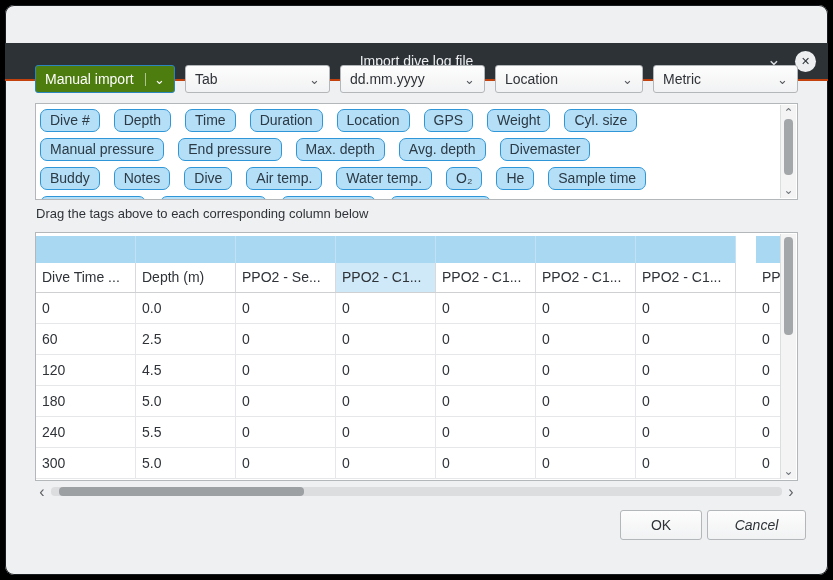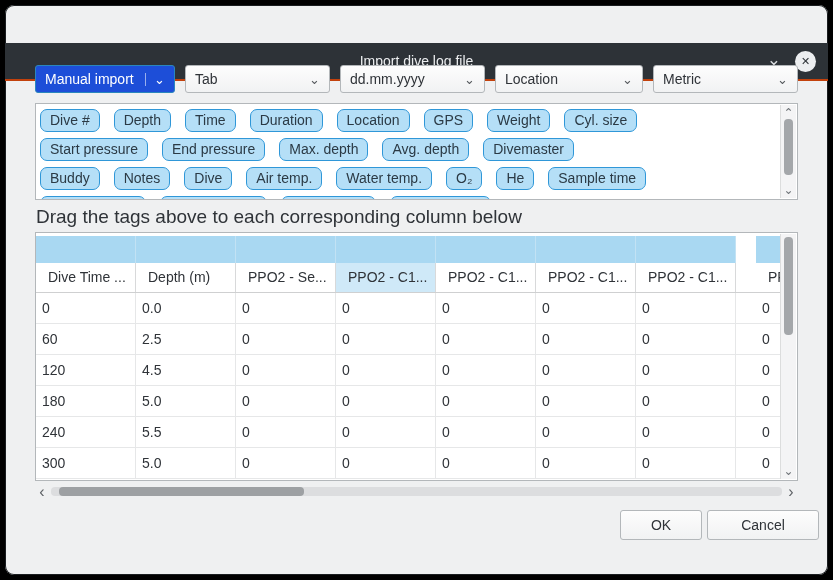--- a/index.html
+++ b/index.html
@@ -16,21 +16,21 @@
   .tb-chevron{color:#d8dbde;font-size:17px;line-height:1;margin-top:-4px;}
   .tb-close{width:21px;height:21px;border-radius:50%;background:#eceef0;color:#2d3237;
     font-size:11px;font-weight:bold;display:flex;align-items:center;justify-content:center;}
 
   
   .combo-row{position:absolute;left:30px;top:60px;display:flex;gap:10px;}
   .combo{height:28px;border:1px solid #b3b7ba;border-radius:3px;
     background:linear-gradient(#fdfdfd,#f1f2f3);display:flex;align-items:center;
     justify-content:space-between;padding:0 9px;font-size:14px;color:#2f3338;box-sizing:border-box;}
   .combo .combo-arrow{font-size:13px;color:#55595d;margin-left:8px;line-height:1;}
-  .combo.selected{background:#1d4ed8;border-color:#2a86bd;color:#fff;}
+  .combo.selected{background:#4d7c0f;border-color:#2a86bd;color:#fff;}
   .combo.selected .combo-arrow{color:#fff;border-left:1px solid rgba(255,255,255,.55);padding-left:8px;}
   .c0{width:140px}.c1{width:145px}.c2{width:145px}.c3{width:148px}.c4{width:145px}
 
   
   .tags-panel{position:absolute;left:30px;top:98px;width:763px;height:97px;background:#fff;
     border:1px solid #b3b7ba;box-sizing:border-box;overflow:hidden;}
   .tags-rows{position:absolute;left:4px;top:5px;right:20px;}
   .tag-row{display:flex;gap:14px;margin-bottom:6px;}
   .chip{height:21px;line-height:21px;padding:0 9px;background:#b5dff7;border:1px solid #2f97d8;
     border-radius:7px;font-size:14px;color:#2b3a45;white-space:nowrap;}
@@ -38,50 +38,50 @@
   
   .vscroll{position:absolute;top:1px;right:1px;bottom:1px;width:15px;background:#f4f4f5;
     border-left:1px solid #dcdddd;}
   .vthumb{position:absolute;left:3px;right:3px;border-radius:4px;background:#a4a7aa;}
   .varrow{position:absolute;left:0;width:100%;text-align:center;color:#6f7478;font-size:12px;line-height:12px;}
   .varrow.up{top:2px}.varrow.down{bottom:2px}
   .tags-panel .vthumb{top:14px;height:56px;}
   .table .vthumb{top:3px;height:98px;}
 
   
-  .instruction{position:absolute;left:31px;top:201px;font-size:19px;color:#2f3338;}
+  .instruction{position:absolute;left:31px;top:201px;font-size:13px;color:#2f3338;}
 
   
   .table{position:absolute;left:30px;top:227px;width:763px;height:249px;background:#fff;
     border:1px solid #b3b7ba;box-sizing:border-box;overflow:hidden;}
   .table-inner{position:absolute;left:0;top:0;right:16px;bottom:0;overflow:hidden;}
   .drop-row{display:flex;height:27px;margin-top:3px;}
   .drop-cell{box-sizing:border-box;background:#a9d8f2;border-right:1px solid #c2e2f4;height:100%;}
   .header-row{display:flex;height:29px;border-bottom:1px solid #cfd0d1;}
-  .th{box-sizing:border-box;line-height:29px;padding-left:12px;font-size:14px;color:#2f3338;
+  .th{box-sizing:border-box;line-height:29px;padding-left:6px;font-size:14px;color:#2f3338;
     border-right:1px solid #d8d9da;white-space:nowrap;overflow:hidden;background:#fff;}
   .th-hl{background:#cfe9f8;}
   .tr{display:flex;height:30px;border-bottom:1px solid #e6e7e8;}
   .td{box-sizing:border-box;line-height:30px;padding-left:6px;font-size:14px;color:#2f3338;
     border-right:1px solid #e6e7e8;white-space:nowrap;overflow:hidden;}
   .cw{flex:0 0 100px;width:100px;}
   .cl{flex:1 1 auto;min-width:0;margin-left:20px;}
 
   
   .hscroll{position:absolute;left:30px;top:479px;width:763px;height:15px;display:flex;align-items:center;}
   .harrow{width:14px;text-align:center;color:#5f6367;font-size:16px;line-height:15px;}
   .htrack{flex:1;height:9px;background:#dcdddf;border-radius:4px;position:relative;margin:0 2px;}
   .hthumb{position:absolute;left:8px;top:0;width:245px;height:9px;border-radius:4px;background:#9da0a3;}
 
   
   .btn{position:absolute;height:30px;border:1px solid #b3b7ba;border-radius:3px;
     background:linear-gradient(#fdfdfd,#f1f2f3);font-size:14px;color:#2f3338;
     font-family:inherit;cursor:default;}
   .btn-ok{left:615px;top:505px;width:82px;}
-  .btn-cancel{left:702px;top:505px;width:112px;}
+  .btn-cancel{left:702px;top:505px;width:99px;font-style:italic;}
 </style>
 </head>
 <body>
 
 <div class="window">
 
   <div class="titlebar">
     <div class="title">Import dive log file</div>
     <div class="tb-icons">
       <span class="tb-chevron">⌄</span>
@@ -118,21 +118,21 @@
           <span class="chip">Dive #</span>
           <span class="chip">Depth</span>
           <span class="chip">Time</span>
           <span class="chip">Duration</span>
           <span class="chip">Location</span>
           <span class="chip">GPS</span>
           <span class="chip">Weight</span>
           <span class="chip">Cyl. size</span>
         </div>
         <div class="tag-row">
-          <span class="chip">Start pressure</span>
+          <span class="chip">Manual pressure</span>
           <span class="chip">End pressure</span>
           <span class="chip">Max. depth</span>
           <span class="chip">Avg. depth</span>
           <span class="chip">Divemaster</span>
         </div>
         <div class="tag-row">
           <span class="chip">Buddy</span>
           <span class="chip">Notes</span>
           <span class="chip">Dive</span>
           <span class="chip">Air temp.</span>

